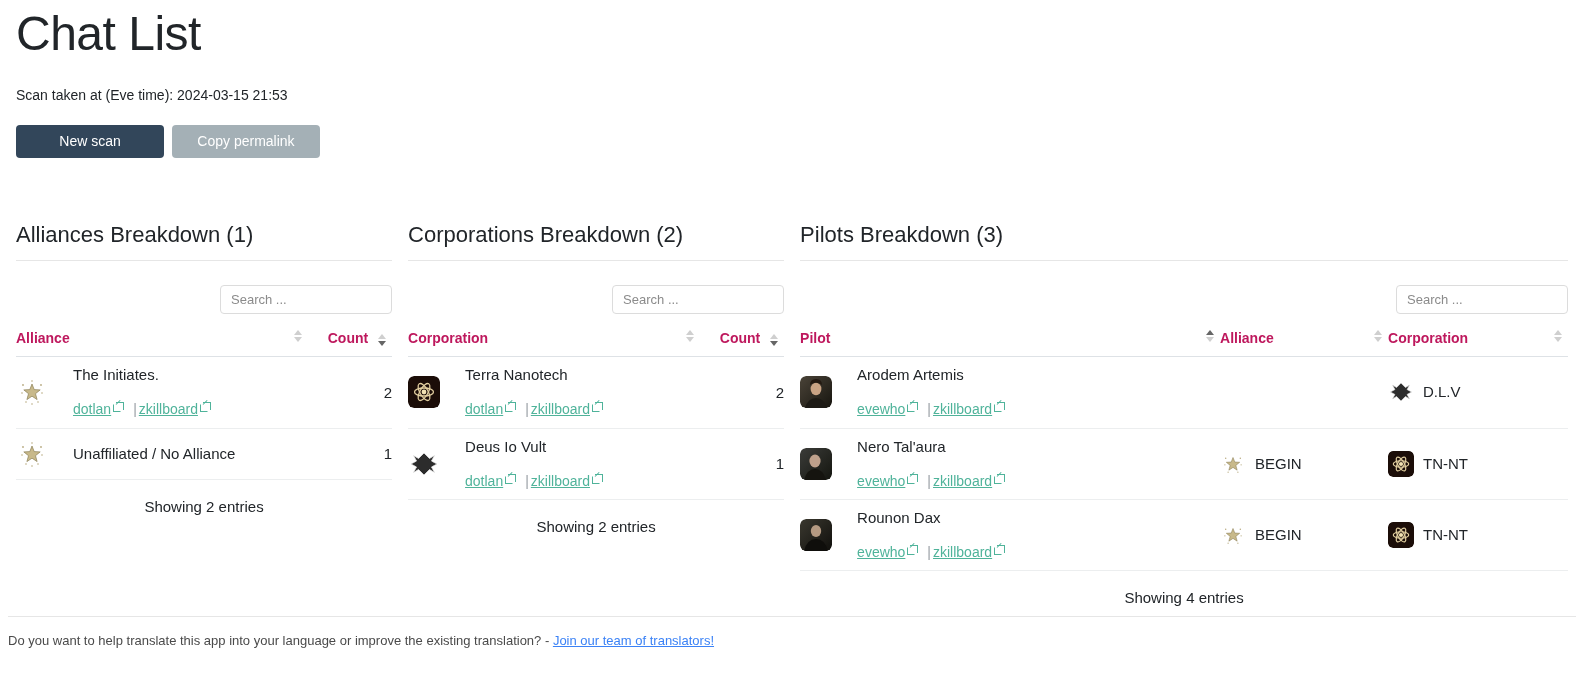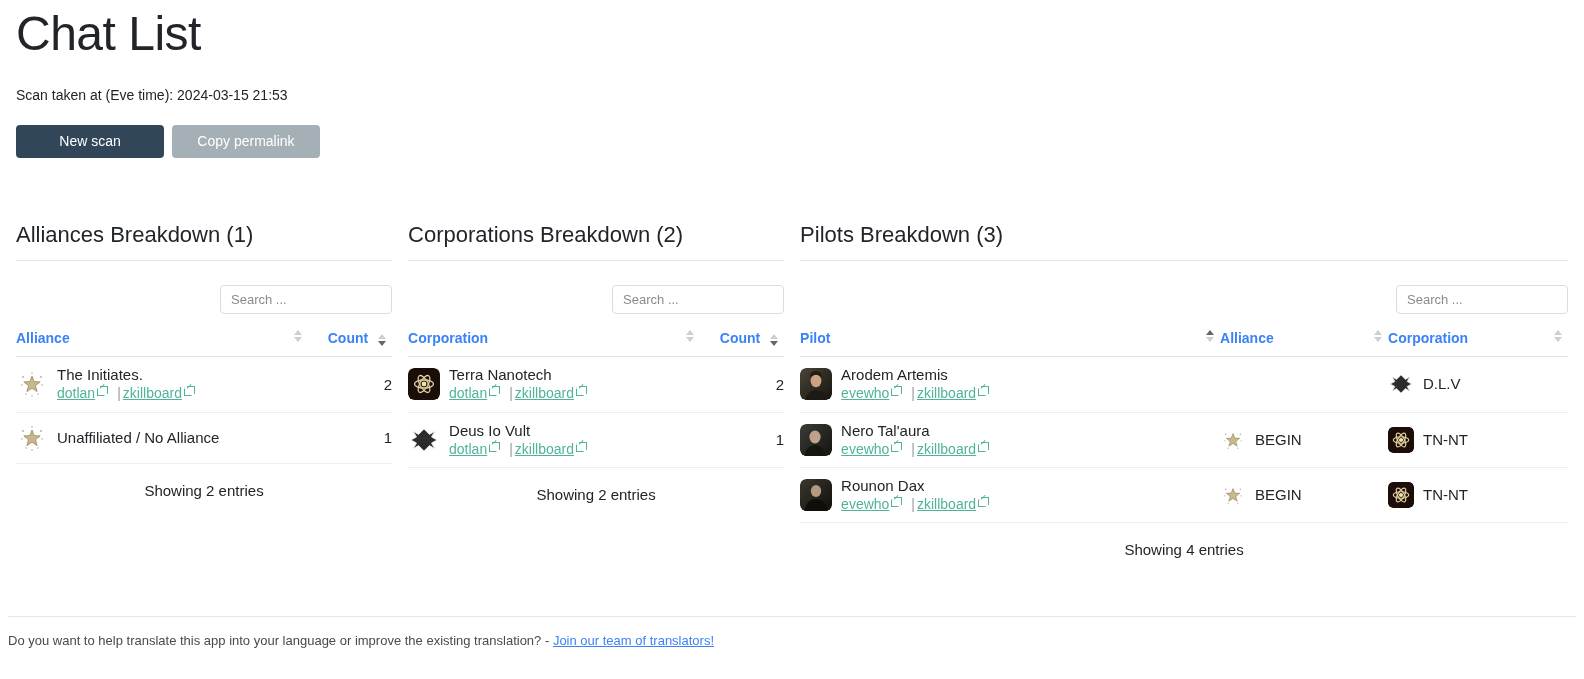--- a/index.html
+++ b/index.html
@@ -84,21 +84,21 @@
     background: #fff;
     outline: none;
   }
   .search-input::placeholder { color: #8b8b8b; }
 
   
   table { width: 100%; border-collapse: collapse; }
   thead th {
     font-size: 14px;
     font-weight: bold;
-    color: #3b82f6;
+    color: #be185d;
     text-align: left;
     padding: 6px 0 10px 0;
     border-bottom: 1px solid #dee2e6;
     white-space: nowrap;
     position: relative;
     cursor: pointer;
   }
   th.num { text-align: right; }
   tbody td {
     padding: 9px 0;
@@ -116,21 +116,21 @@
     border-left: 4px solid transparent;
     border-right: 4px solid transparent;
     display: block;
   }
   .sorter i.up { border-bottom: 5px solid #cfcfcf; margin-bottom: 2px; }
   .sorter i.down { border-top: 5px solid #cfcfcf; }
   .sorter.asc i.up { border-bottom-color: #666; }
   .sorter.desc i.down { border-top-color: #666; }
 
   .cell-flex { display: flex; align-items: center; gap: 9px; }
-  .name-block { display: flex; flex-direction: column; gap: 0; }
+  .name-block { display: flex; flex-direction: column; gap: 16px; margin-left: 16px; }
   .entity-name { font-size: 15px; color: #212529; line-height: 1.2; }
   .links { font-size: 14px; line-height: 1.3; color: #6c757d; }
   .links a {
     color: #4fb39a;
     text-decoration: underline;
     position: relative;
     padding-right: 10px;
   }
   .links .sep { color: #9aa0a6; margin: 0 2px; }
   .ext {

